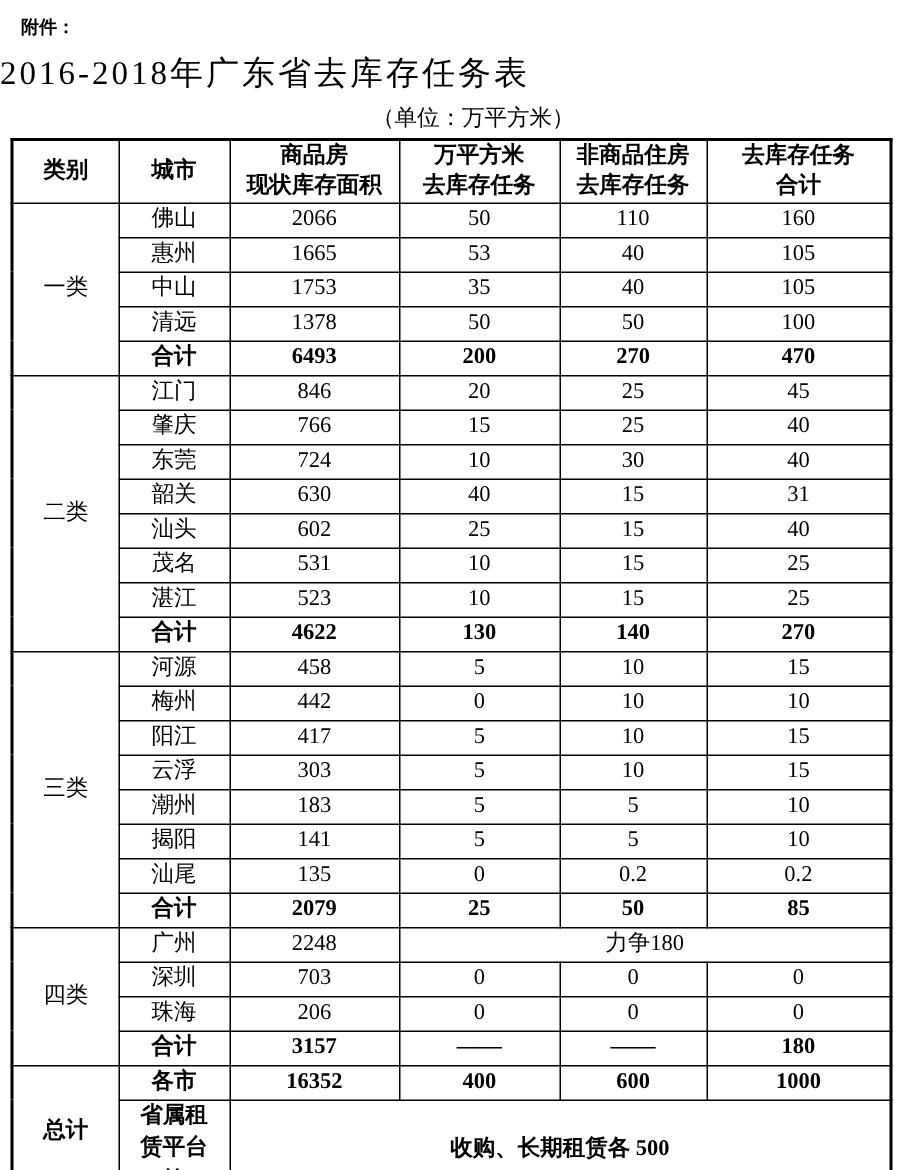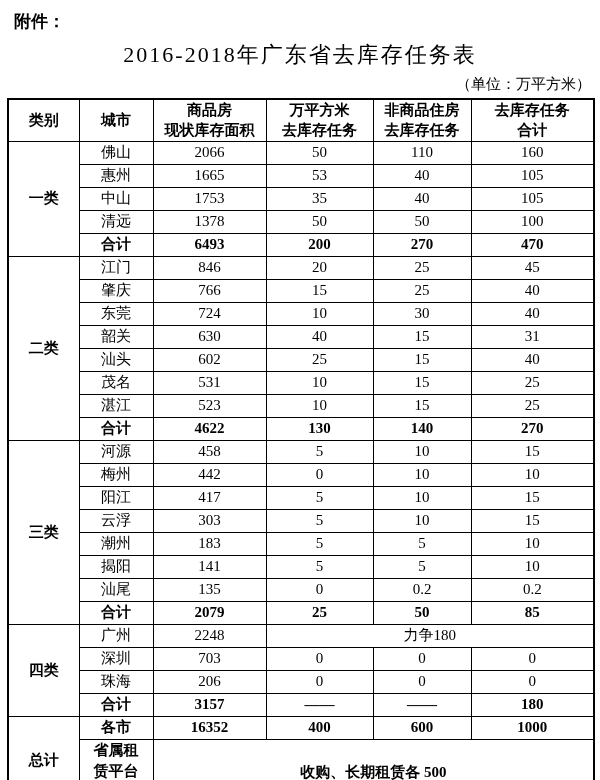--- a/index.html
+++ b/index.html
@@ -1,30 +1,30 @@
 <!DOCTYPE html>
 <html><head>
 <meta charset="utf-8">
 <style>
   * { margin:0; padding:0; box-sizing:border-box; }
   html,body { width:600px; height:780px; background:#ffffff; color:#000000;
     font-family:"Liberation Serif","DejaVu Serif",serif; }
   .attachment { font-family:Liberation Sans, sans-serif; font-weight:bold;
-    font-size:17px; padding:10px 0 0 14px; }
-  .title { text-align:center; font-size:22px; margin-top:7px; letter-spacing:2px; font-weight:500; }
-  .unit { text-align:right; font-size:15px; padding-right:9px; margin-top:5px;padding-left:40px; }
+    font-size:12px; padding:10px 0 0 14px; }
+  .title { font-size:22px; margin-top:7px; letter-spacing:2px; font-weight:500; }
+  .unit { text-align:center; font-size:15px; padding-right:9px; margin-top:5px;padding-left:40px; }
   table { border-collapse:collapse; table-layout:fixed; width:586px; margin:4px 0 0 7px;
     border:2px solid #000; }
   th, td { border:1px solid #000; text-align:center; vertical-align:middle;
     font-size:15px; padding:0; overflow:hidden; }
   thead th { font-family:"Liberation Sans","DejaVu Sans",sans-serif; font-weight:bold;
     white-space:pre-line; height:42px; line-height:1.35; }
   tbody td { height:23px; line-height:1.1; }
   tr.bold td { font-weight:bold; }
-  td.cat { font-weight:bold; }
+  td.cat { font-weight:normal; }
   td.grand { font-weight:bold; }
   td.platform { font-weight:bold; padding:0 12px; line-height:1.45; height:61px; }
   td.platform-note { font-weight:bold; height:61px; }
 </style>
 </head>
 <body>
 
 <div class="attachment">附件：</div>
 <div class="title">2016-2018年广东省去库存任务表</div>
 <div class="unit">（单位：万平方米）</div>

